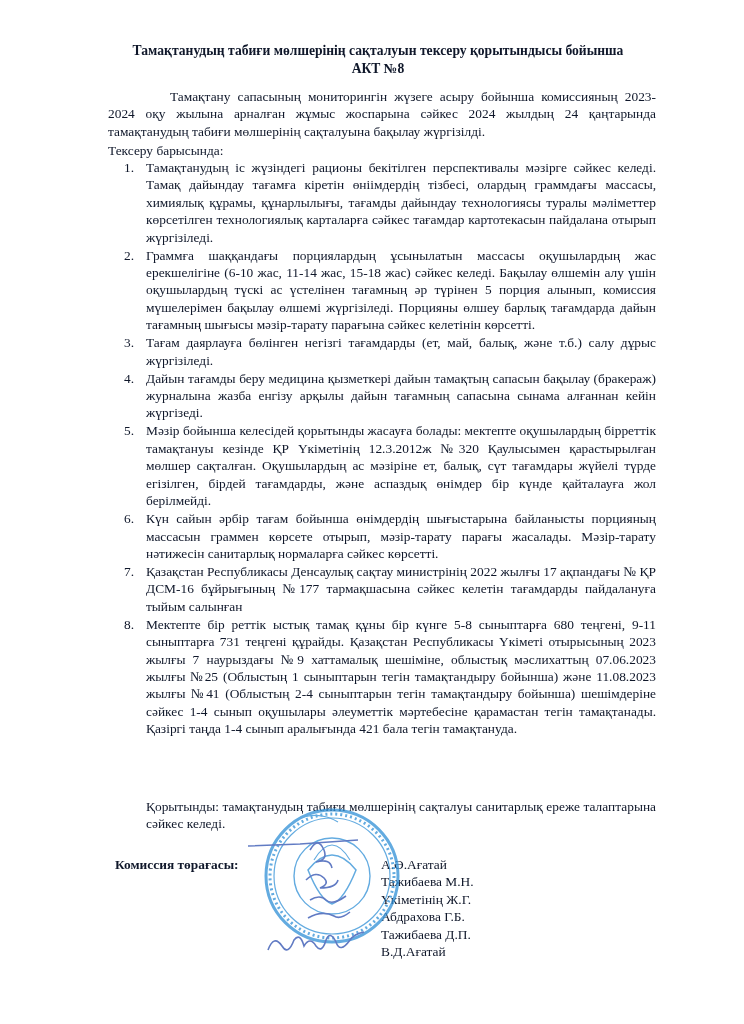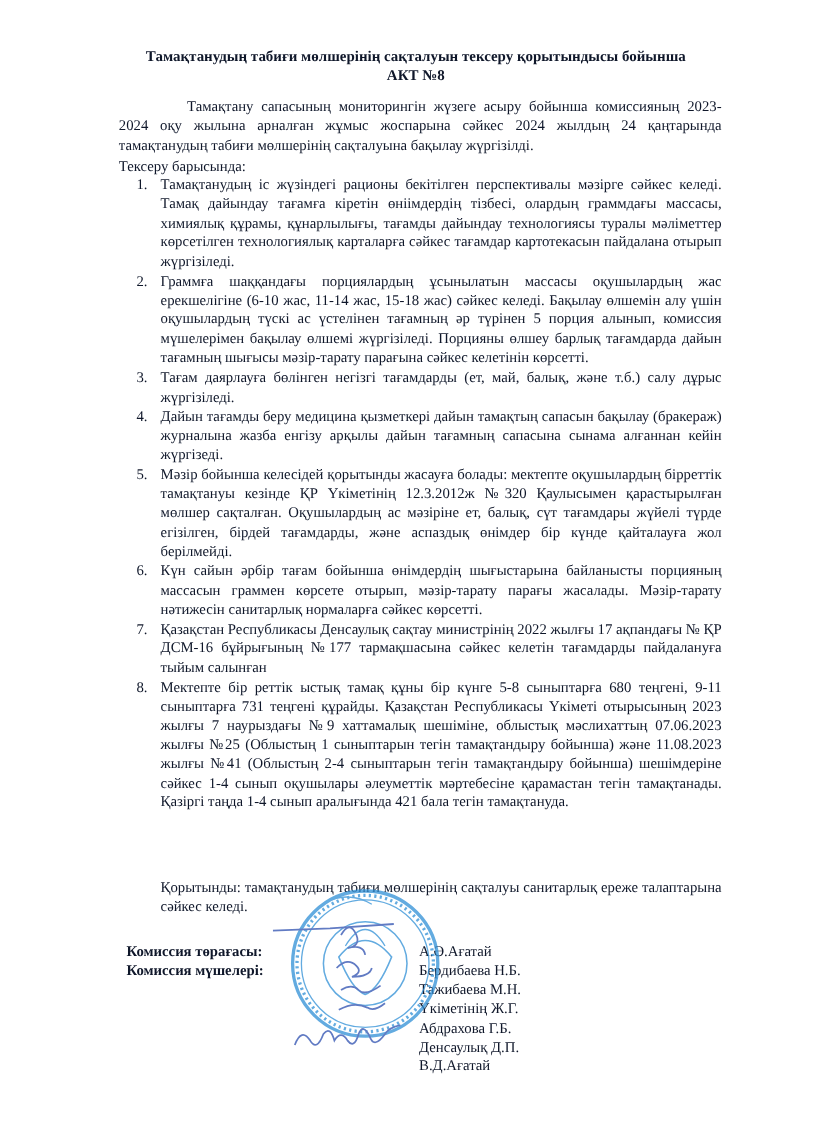--- a/index.html
+++ b/index.html
@@ -63,34 +63,30 @@
   </ol>
 
   <div class="conclusion">Қорытынды: тамақтанудың табиғи мөлшерінің сақталуы санитарлық ереже талаптарына сәйкес келеді.</div>
 
   <div class="sig-block">
     <div class="sig-row">
       <span class="sig-label">Комиссия төрағасы:</span>
       <span class="sig-name">А.Ә.Ағатай</span>
     </div>
     <div class="sig-row">
-      <span class="sig-label">Комиссия мүшелері:</span>
-      <span class="sig-name">Бердибаева Н.Б.</span>
-    </div>
-    <div class="sig-row">
         <span class="sig-name">Тажибаева М.Н.</span>
       </div>
     <div class="sig-row">
         <span class="sig-name">Үкіметінің Ж.Г.</span>
       </div>
     <div class="sig-row">
         <span class="sig-name">Абдрахова Г.Б.</span>
       </div>
     <div class="sig-row">
-        <span class="sig-name">Денсаулық Д.П.</span>
+        <span class="sig-name">Тажибаева Д.П.</span>
       </div>
     <div class="sig-row">
         <span class="sig-name">В.Д.Ағатай</span>
       </div>
   </div>
 
   <svg class="stamp" viewBox="0 0 168 168">
     <g id="stamp-g" fill="none" stroke="#2f8fd6">
       <circle cx="84" cy="76" r="66" stroke-width="3"></circle>
       <circle cx="84" cy="76" r="58" stroke-width="1.2"></circle>

